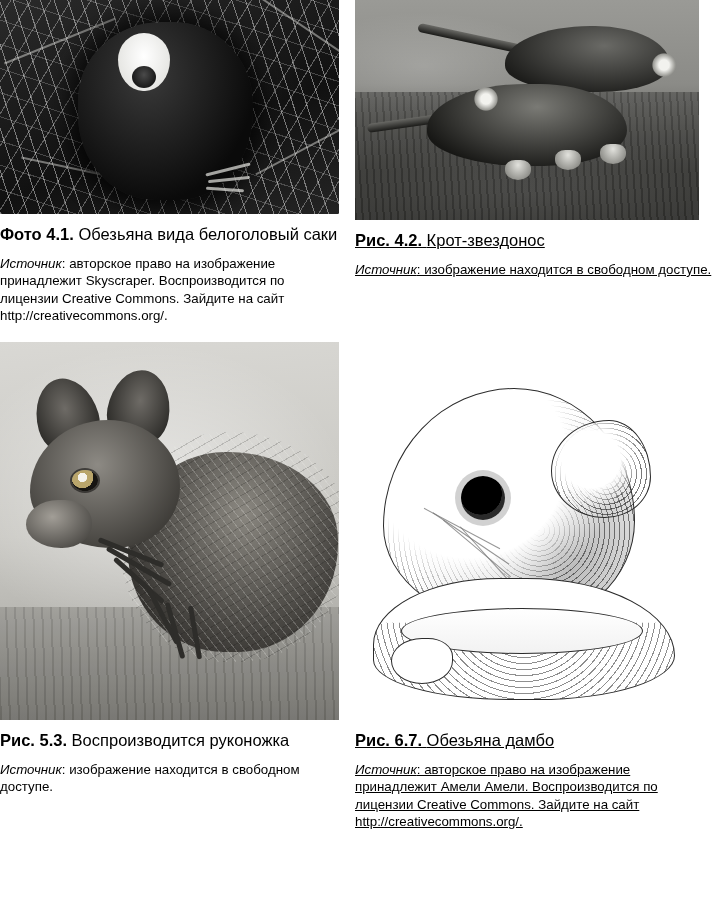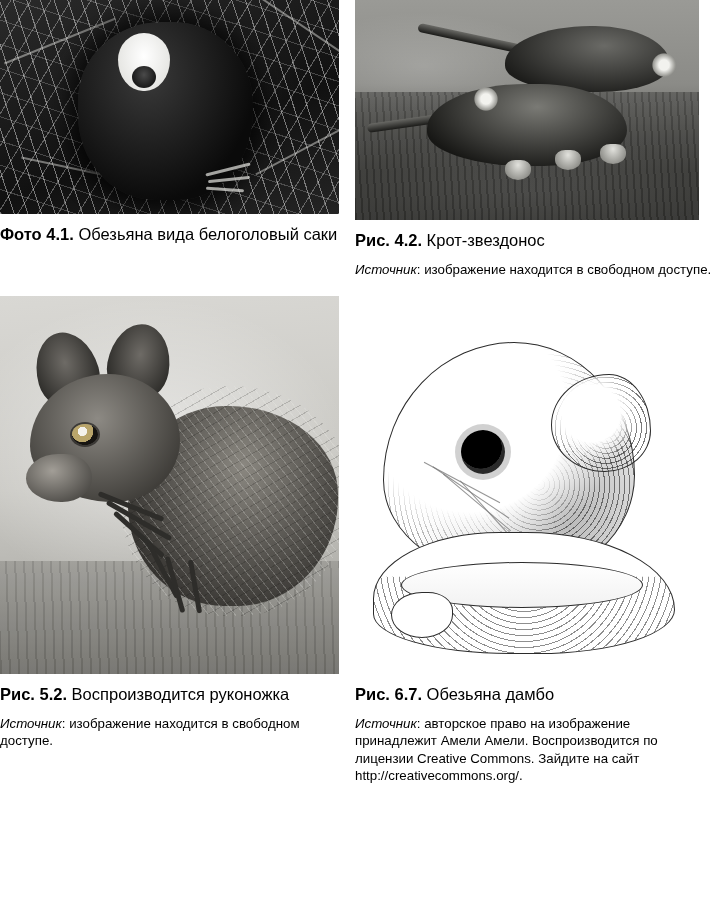--- a/index.html
+++ b/index.html
@@ -26,20 +26,21 @@
     grid-template-rows: auto auto;
   }
   .cell {
     box-sizing: border-box;
   }
   .cell-left {
     padding-right: 12px;
   }
   .cell-right {
     padding-left: 0px;
+    text-decoration: underline;
   }
   .figure-img {
     position: relative;
     overflow: hidden;
     background: #cfcfcf;
   }
   .caption {
     font-size: 16.5px;
     line-height: 1.33;
     margin-top: 10px;
@@ -288,20 +289,23 @@
         <div class="body"></div>
         <div class="face"></div>
         <div class="snout"></div>
         <div class="limb l1"></div>
         <div class="limb l2"></div>
         <div class="limb l3"></div>
       </div>
       <div class="caption">
         <span class="label">Фото 4.1.</span>
         <span>Обезьяна вида белоголовый саки</span>
+      </div>
+      <div class="source">
+        <span class="src-label">Источник</span><span>: авторское право на изображение принадлежит Skyscraper. Воспроизводится по лицензии Creative Commons. Зайдите на сайт http://creativecommons.org/.</span>
       </div>
     </div>
 
     <div class="cell cell-right">
       <div class="figure-img" id="img-mole">
         <div class="ground"></div>
         <div class="tail tail-a"></div>
         <div class="mole-a"></div>
         <div class="star star-a"></div>
         <div class="tail tail-b"></div>
@@ -331,21 +335,21 @@
         <div class="muzzle"></div>
         <div class="eye"></div>
         <div class="finger hand-a"></div>
         <div class="finger hand-b"></div>
         <div class="finger hand-c"></div>
         <div class="finger hand-d"></div>
         <div class="finger hand-e"></div>
         <div class="finger hand-f"></div>
       </div>
       <div class="caption">
-        <span class="label">Рис. 5.2.</span>
+        <span class="label">Рис. 5.3.</span>
         <span>Воспроизводится руконожка</span>
       </div>
       <div class="source">
         <span class="src-label">Источник</span><span>: изображение находится в свободном доступе.</span>
       </div>
     </div>
 
     <div class="cell cell-right" style="padding-top:18px;">
       <div class="figure-img" id="img-octopus">
         <div class="mantle"></div>

